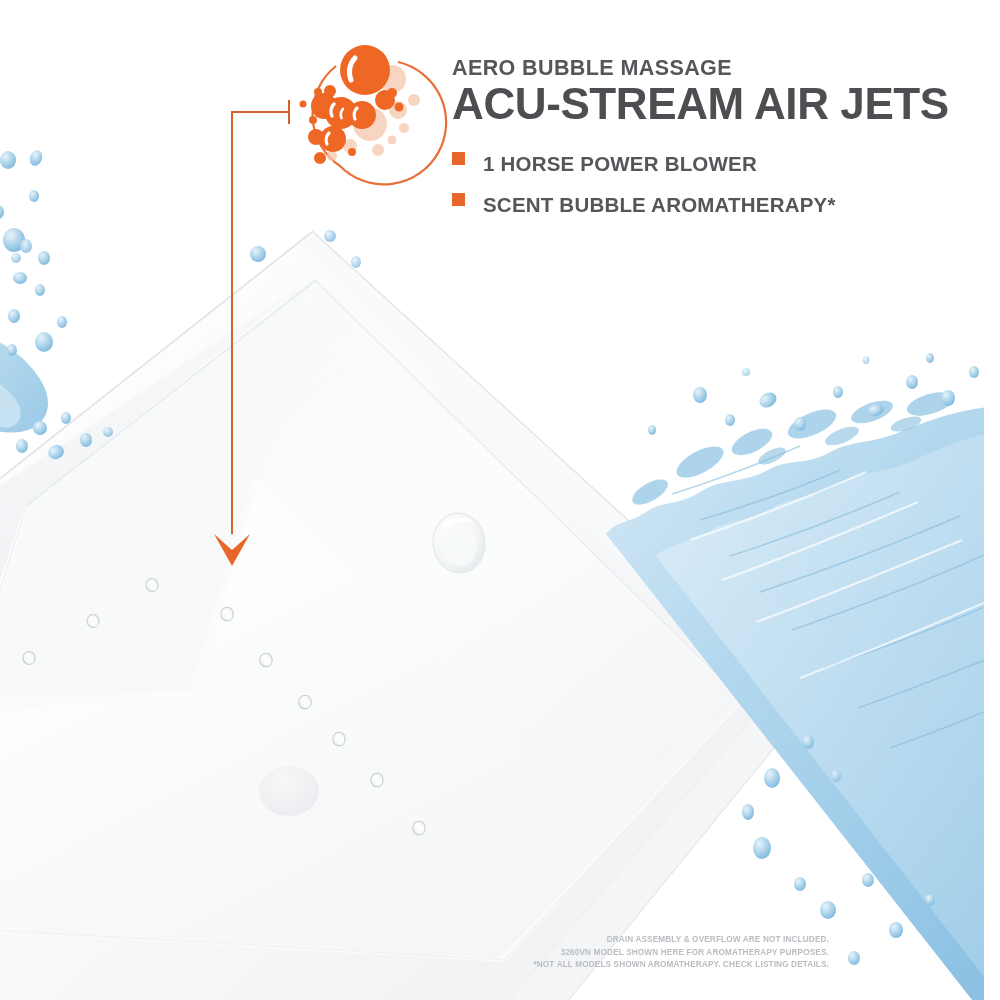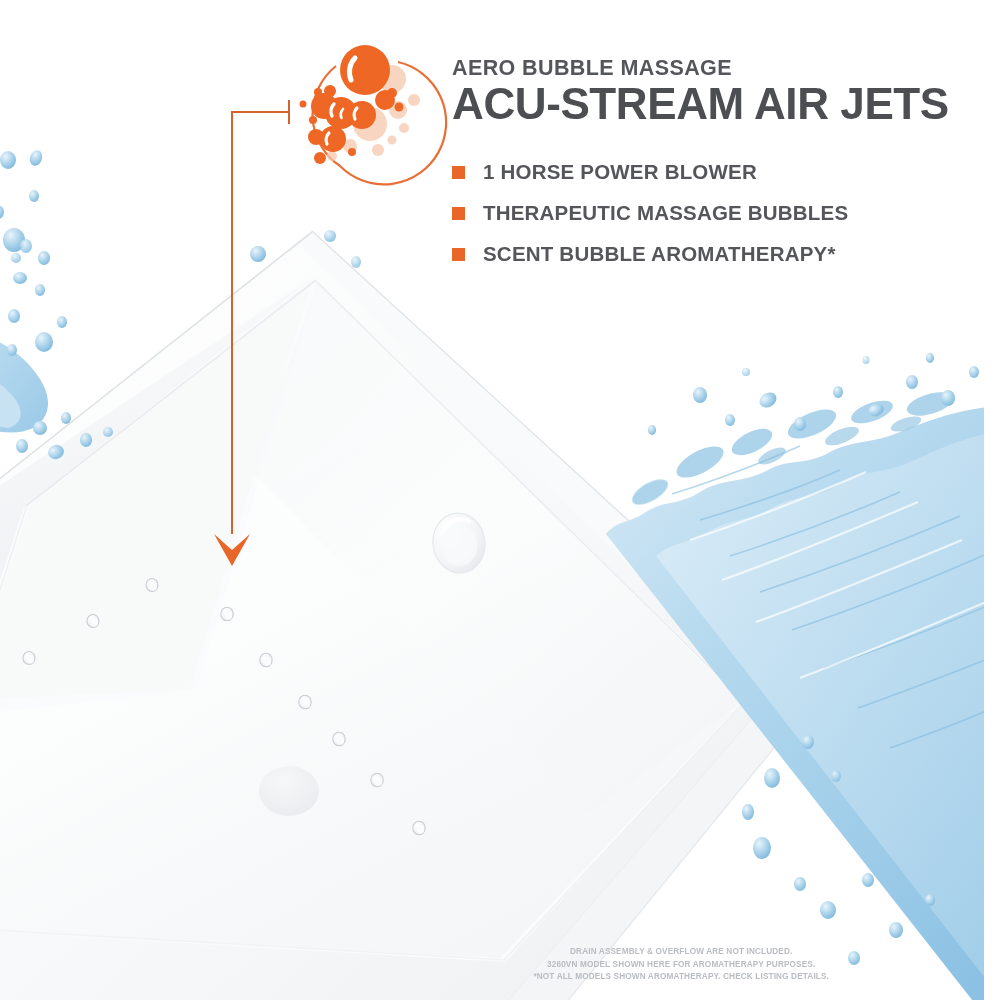--- a/index.html
+++ b/index.html
@@ -13,27 +13,27 @@
   #textblock{position:absolute;left:452px;top:58px;width:540px;}
   #eyebrow{
     font-size:21.5px;font-weight:bold;letter-spacing:0.4px;
     color:#55565a;line-height:1;white-space:nowrap;
   }
   #headline{
     font-size:44px;font-weight:bold;letter-spacing:-0.4px;
     color:#4d4e52;line-height:1.05;margin-top:1px;white-space:nowrap;
   }
   #bullets{margin-top:25px;}
-  .bullet{display:flex;align-items:center;height:41px;}
+  .bullet{display:flex;align-items:flex-start;height:41px;}
   .bullet .sq{width:13px;height:13px;background:#e8662a;flex:0 0 13px;margin-right:18px;}
   .bullet .txt{font-size:20.5px;font-weight:bold;letter-spacing:0.2px;color:#55565a;white-space:nowrap;}
 
   
   #disclaimer{
-    position:absolute;right:155px;bottom:16px;text-align:center;
+    position:absolute;right:155px;bottom:28px;text-align:right;
     font-size:8.2px;font-weight:bold;letter-spacing:0.15px;
     color:#b9bcc0;line-height:1.55;
   }
 </style>
 </head>
 <body>
 
 <div id="stage">
 
   <svg class="layer" viewBox="0 0 1000 1000">
@@ -345,24 +345,20 @@
     <div id="eyebrow">AERO BUBBLE MASSAGE</div>
     <div id="headline">ACU-STREAM AIR JETS</div>
 
     <div id="bullets">
       <div class="bullet">
         <span class="sq"></span>
         <span class="txt">1 HORSE POWER BLOWER</span>
       </div>
       <div class="bullet">
         <span class="sq"></span>
-        <span class="txt">THERAPEUTIC MASSAGE BUBBLES</span>
-      </div>
-      <div class="bullet">
-        <span class="sq"></span>
         <span class="txt">SCENT BUBBLE AROMATHERAPY*</span>
       </div>
     </div>
   </div>
 
   <div id="disclaimer">
     <div>DRAIN ASSEMBLY &amp; OVERFLOW ARE NOT INCLUDED.</div>
     <div>3260VN MODEL SHOWN HERE FOR AROMATHERAPY PURPOSES.</div>
     <div>*NOT ALL MODELS SHOWN AROMATHERAPY. CHECK LISTING DETAILS.</div>
   </div>

